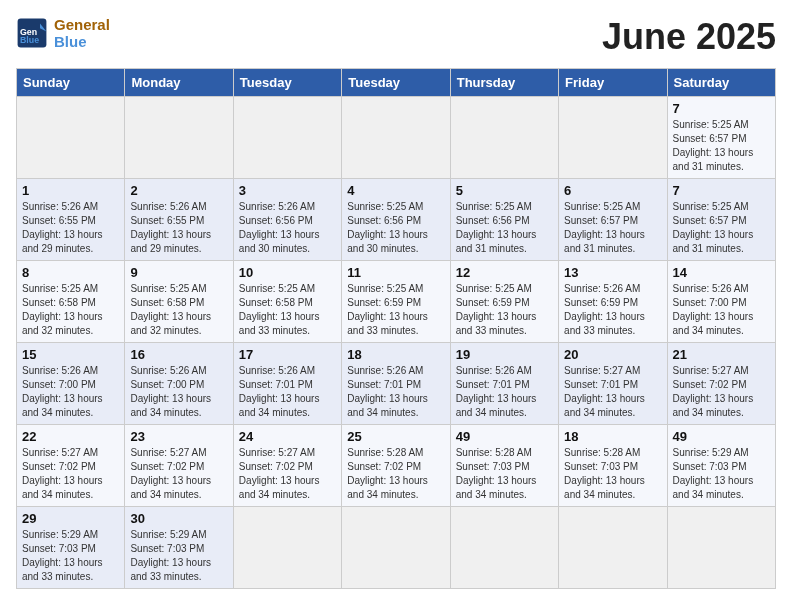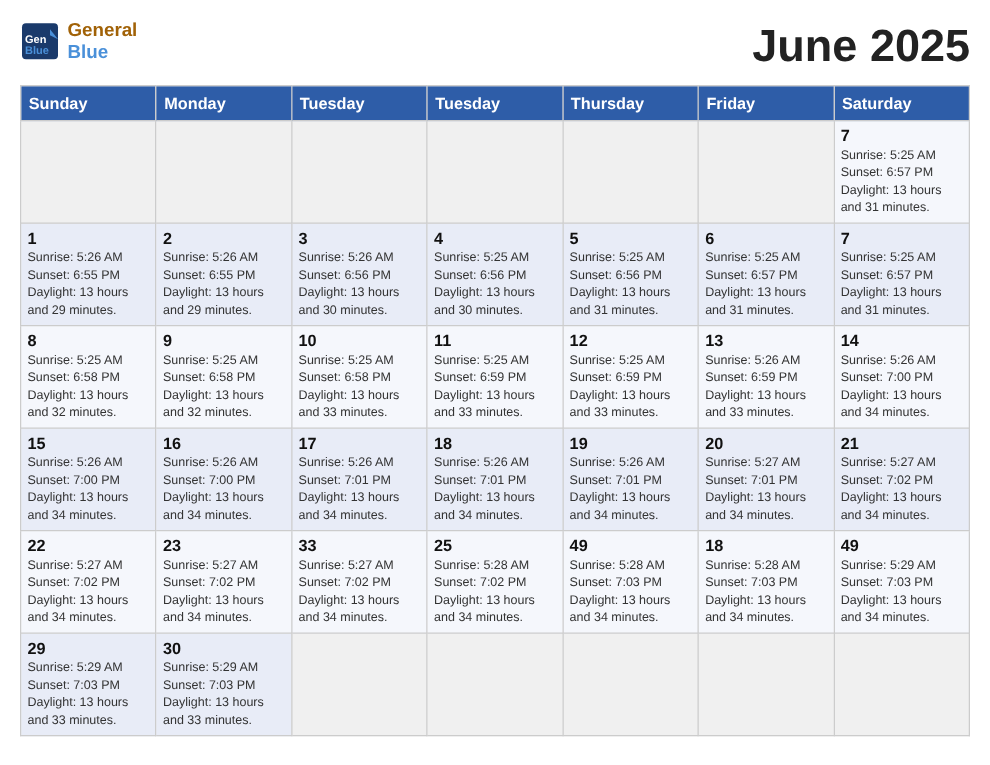--- a/index.html
+++ b/index.html
@@ -291,21 +291,21 @@
 and 34 minutes.</div>
         </td>
         <td>
           <span class="day-num">23</span>
           <div class="day-detail" style="white-space: pre-line;">Sunrise: 5:27 AM
 Sunset: 7:02 PM
 Daylight: 13 hours
 and 34 minutes.</div>
         </td>
         <td>
-          <span class="day-num">33</span>
+          <span class="day-num">24</span>
           <div class="day-detail" style="white-space: pre-line;">Sunrise: 5:27 AM
 Sunset: 7:02 PM
 Daylight: 13 hours
 and 34 minutes.</div>
         </td>
         <td>
           <span class="day-num">25</span>
           <div class="day-detail" style="white-space: pre-line;">Sunrise: 5:28 AM
 Sunset: 7:02 PM
 Daylight: 13 hours

